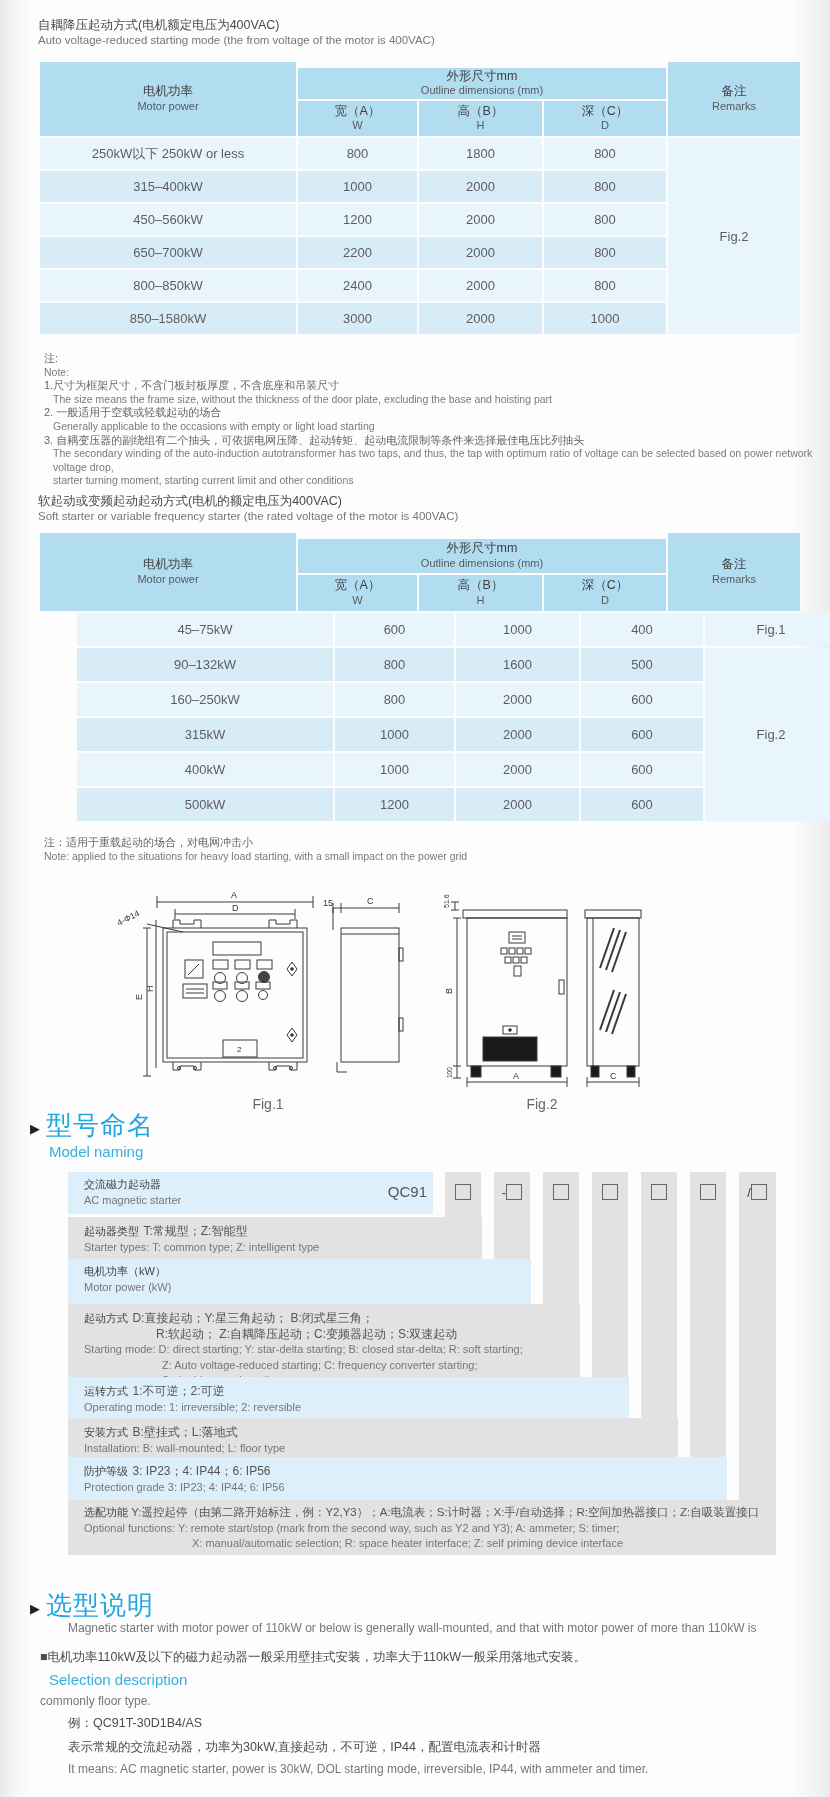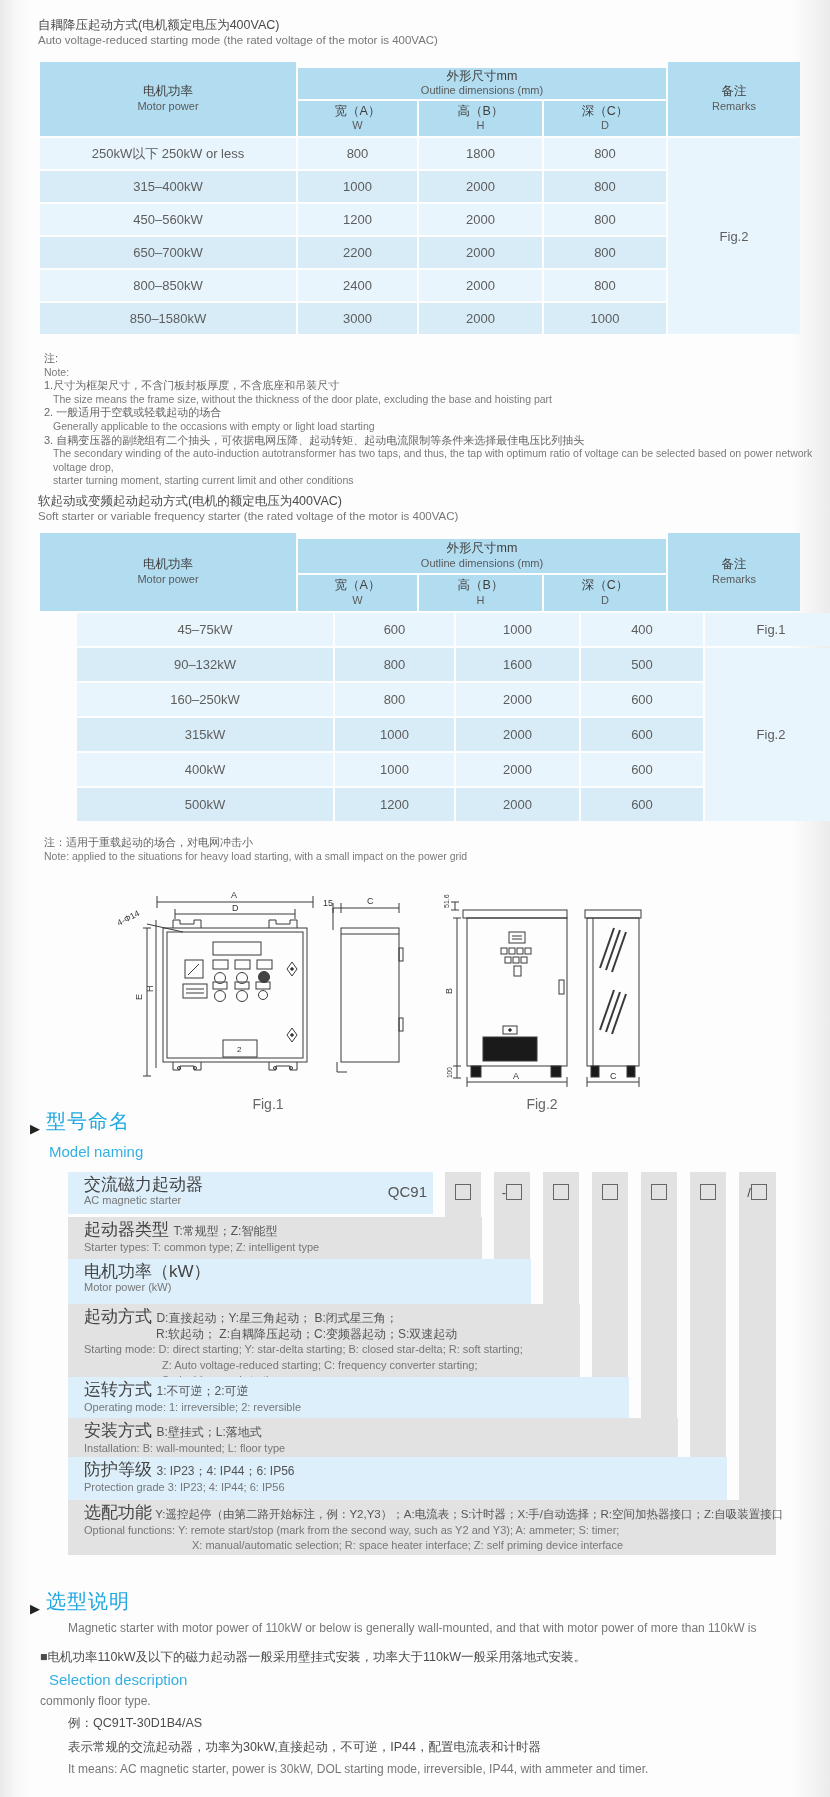--- a/index.html
+++ b/index.html
@@ -22,51 +22,51 @@
   .tbody>div{display:flex;align-items:center;justify-content:center;font-size:13px;color:#5d5d5d;}
   .rl{background:#e9f5fc;}
   .rd{background:#d8ecf8;}
   .remarkcell{background:#e9f5fc;}
 
   .notes{font-size:10.5px;color:#7a7a7a;line-height:13.6px;}
   .notes .cn{color:#666;font-size:11px;}
   .notes .ind{padding-left:9px;}
 
   
-  .bighdr{font-size:20px;color:#1ea7e0;letter-spacing:1px;}
+  .bighdr{font-size:26px;color:#1ea7e0;letter-spacing:1px;}
   .subhdr{font-size:15px;color:#35afe0;}
   .arrow{font-size:13px;color:#222;}
 
   
   .naming{position:absolute;left:68px;top:1172px;width:708px;height:383px;}
   .band,.ncol{position:absolute;}
   .nblue{background:#dceffa;}
   .ngray{background:#e2e2e2;}
   .band{left:0;padding:5px 0 0 16px;box-sizing:border-box;}
-  .nlab{font-size:17px;color:#444;}
+  .nlab{font-size:11px;color:#444;}
   .ndet{font-size:12px;color:#555;}
   .nen{font-size:11px;color:#777;line-height:14.5px;}
   .bl{line-height:15.5px;white-space:nowrap;}
   .code{position:absolute;top:11px;font-size:15px;color:#555;}
   .boxwrap{position:absolute;top:12px;width:36px;display:flex;align-items:center;justify-content:center;font-size:13px;color:#444;}
   .cbox{display:inline-block;width:14px;height:14px;border:1.5px solid #666;background:transparent;}
 
   .figcap{font-size:14px;color:#666;}
   svg text{font-family:"Liberation Sans","DejaVu Sans",sans-serif;}
 
   .selp{font-size:12.5px;color:#4c4c4c;line-height:1.5;}
   .selen{font-size:12px;color:#777;}
 </style>
 </head>
 <body>
 
 <div class="page">
 
   <div class="abs t-cn" style="left:38px;top:17px;">自耦降压起动方式(电机额定电压为400VAC)</div>
-  <div class="abs t-en" style="left:38px;top:34px;">Auto voltage-reduced starting mode (the rated voltage of the motor is 400VAC)</div>
+  <div class="abs t-en" style="left:38px;top:34px;">Auto voltage-reduced starting mode (the from voltage of the motor is 400VAC)</div>
 
   <div class="dimtable" style="top:62px;">
     <div class="thead">
       <div class="span2r" style="grid-column:1;">
         <span class="hc">电机功率</span>
         <span class="he">Motor power</span>
       </div>
       <div class="span3c" style="grid-row:1;">
         <span class="hc">外形尺寸mm</span>
         <span class="he">Outline dimensions (mm)</span>

